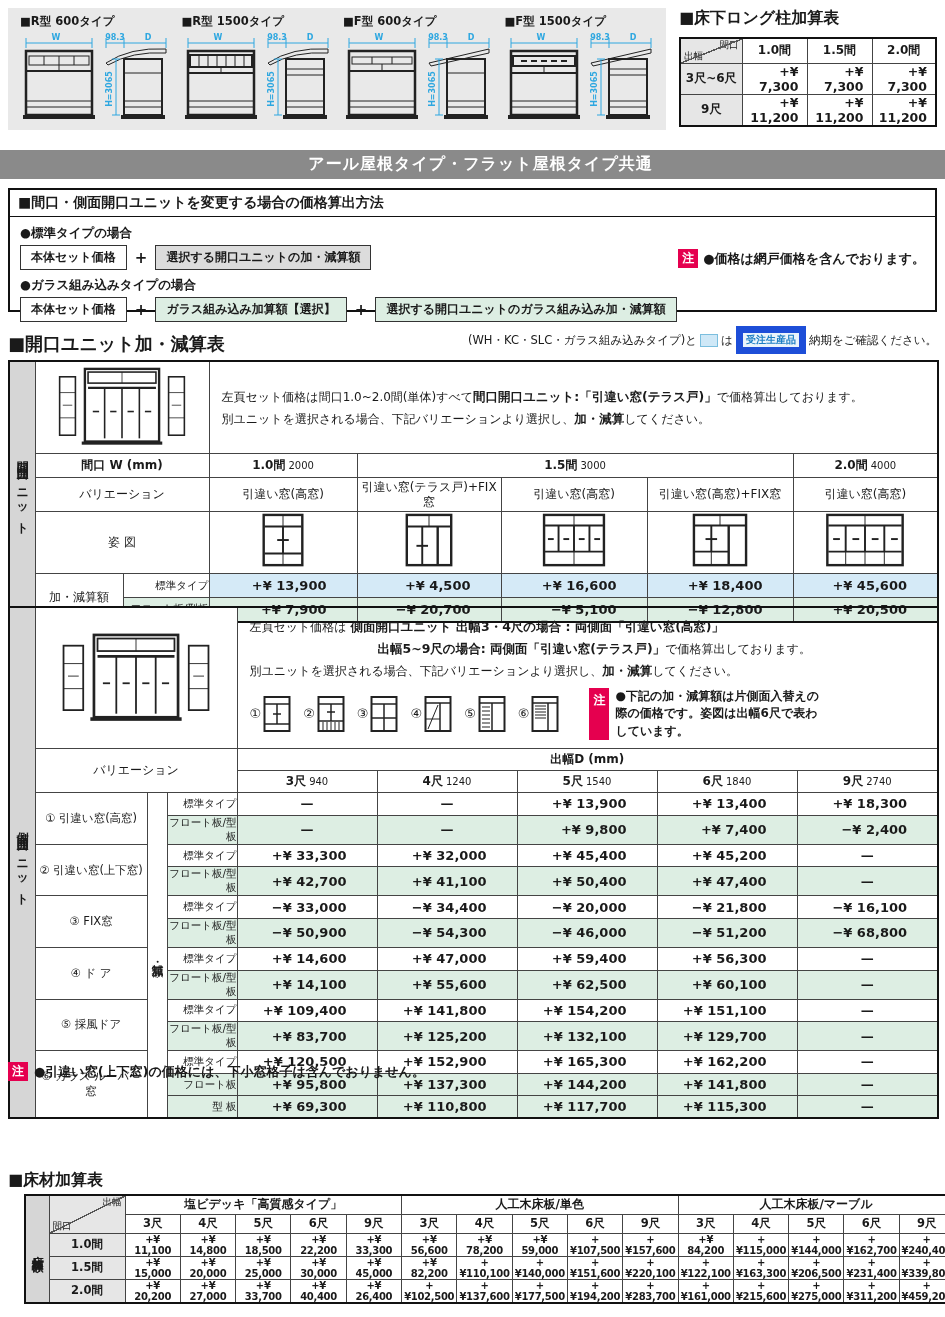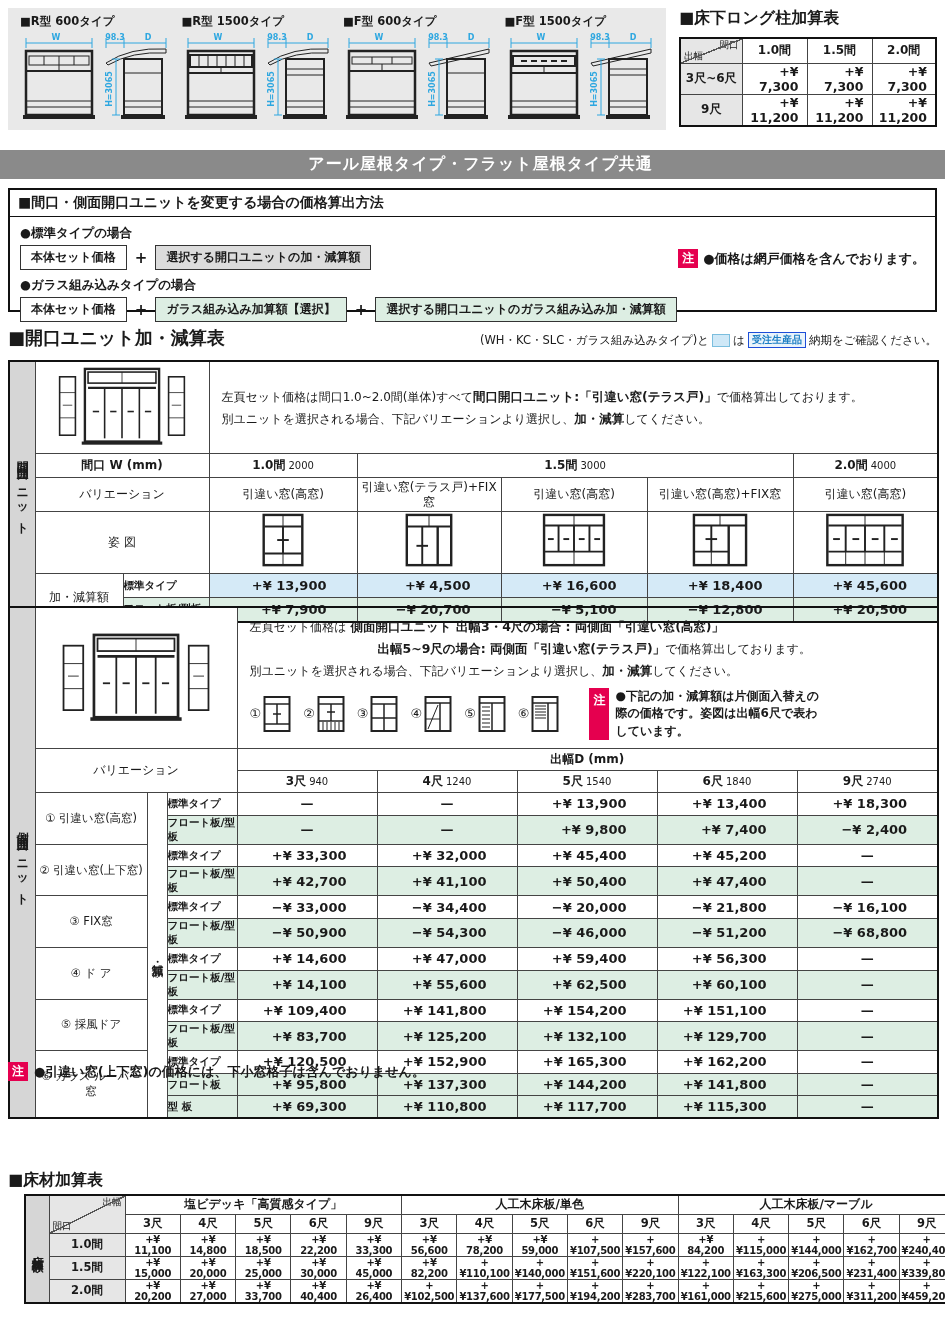--- a/index.html
+++ b/index.html
@@ -47,39 +47,39 @@
   .fbox.green { background:#ddeee3; }
   .plus { font-weight:bold; font-size:15px; }
   .note-inline { position:absolute; right:10px; top:32px; display:flex; align-items:center; gap:5px; }
   .badge { background:#e5004f; color:#fff; font-weight:bold; font-size:12px; padding:1px 4px; flex:none; }
   .note-text { font-weight:bold; font-size:13px; }
   
   .sec-line { position:absolute; left:8px; top:326px; width:929px; display:flex; align-items:flex-end; justify-content:space-between;gap:10px; }
   .sec-title { font-weight:bold; font-size:18px; }
   .order-note { font-size:11.5px; display:flex; align-items:center; gap:3px; padding-bottom:2px; }
   .blue-box { display:inline-block; width:18px; height:13px; background:#cfe8f7; border:1px solid #7bbede; }
-  .order-badge { color:#1d7fc4; border:1px solid #1d4ed8; background:#eaf4fb; font-size:10px; padding:0 3px; font-weight:bold; }
+  .order-badge { color:#1d7fc4; border:7px solid #1d4ed8; background:#eaf4fb; font-size:10px; padding:0 3px; font-weight:bold; }
   
   .t1 { position:absolute; left:8px; top:360px; width:929px; }
   .t2 { position:absolute; left:8px; top:606px; width:929px; }
   .strip-v { background:#d6d6d6; writing-mode:vertical-rl; text-orientation:upright; font-weight:bold;
              font-size:13px; letter-spacing:3px; text-align:center; padding:6px 0; }
   .intro td { vertical-align:middle; }
   .fig-cell { text-align:center; background:#fff; }
   .desc-cell { padding:8px 12px; font-size:12.5px; line-height:1.75; }
   .desc-cell b { font-size:12.5px; }
   .hdr-c { text-align:center; font-weight:bold; font-size:12.5px; background:#fff; }
   .hdr-sub { font-weight:normal; font-size:10px; margin-left:3px; }
   .var-c { text-align:center; font-size:11.5px; line-height:1.25; background:#fff; }
   .lbl { text-align:center; font-weight:normal; background:#fff; font-size:12px; }
   td.val { font-weight:bold; font-size:13px; text-align:right; padding-right:30px; }
   td.val.dash { text-align:center; padding-right:0; font-weight:bold; }
   tr.blue td.val { background:#d5eaf7; }
   tr.greenr td.val, tr.greenr th.type { background:#ddeee3; }
-  th.type { font-weight:bold; font-size:10.5px; text-align:left; background:#fff; }
+  th.type { font-weight:normal; font-size:10.5px; text-align:right; background:#fff; }
   th.g-name { font-size:11.5px; font-weight:normal; text-align:center; background:#fff; line-height:1.3; padding:0 2px; }
   .amt-h { font-weight:normal; text-align:center; font-size:11.5px; background:#fff; }
   .amt-vert { writing-mode:vertical-rl; text-orientation:upright; font-weight:normal; font-size:10.5px;
               text-align:center; background:#fff; letter-spacing:0; padding:2px 0; }
   .t1 tr.hrow > * { height:24px; }
   .t1 tr.vrow > * { height:34px; }
   .t1 tr.frow > * { height:62px; }
   .t1 tr.prow > * { height:24px; }
   .t2 tr.hrow > * { height:22px; }
   .t2 tr.prow > * { height:22.6px; }

